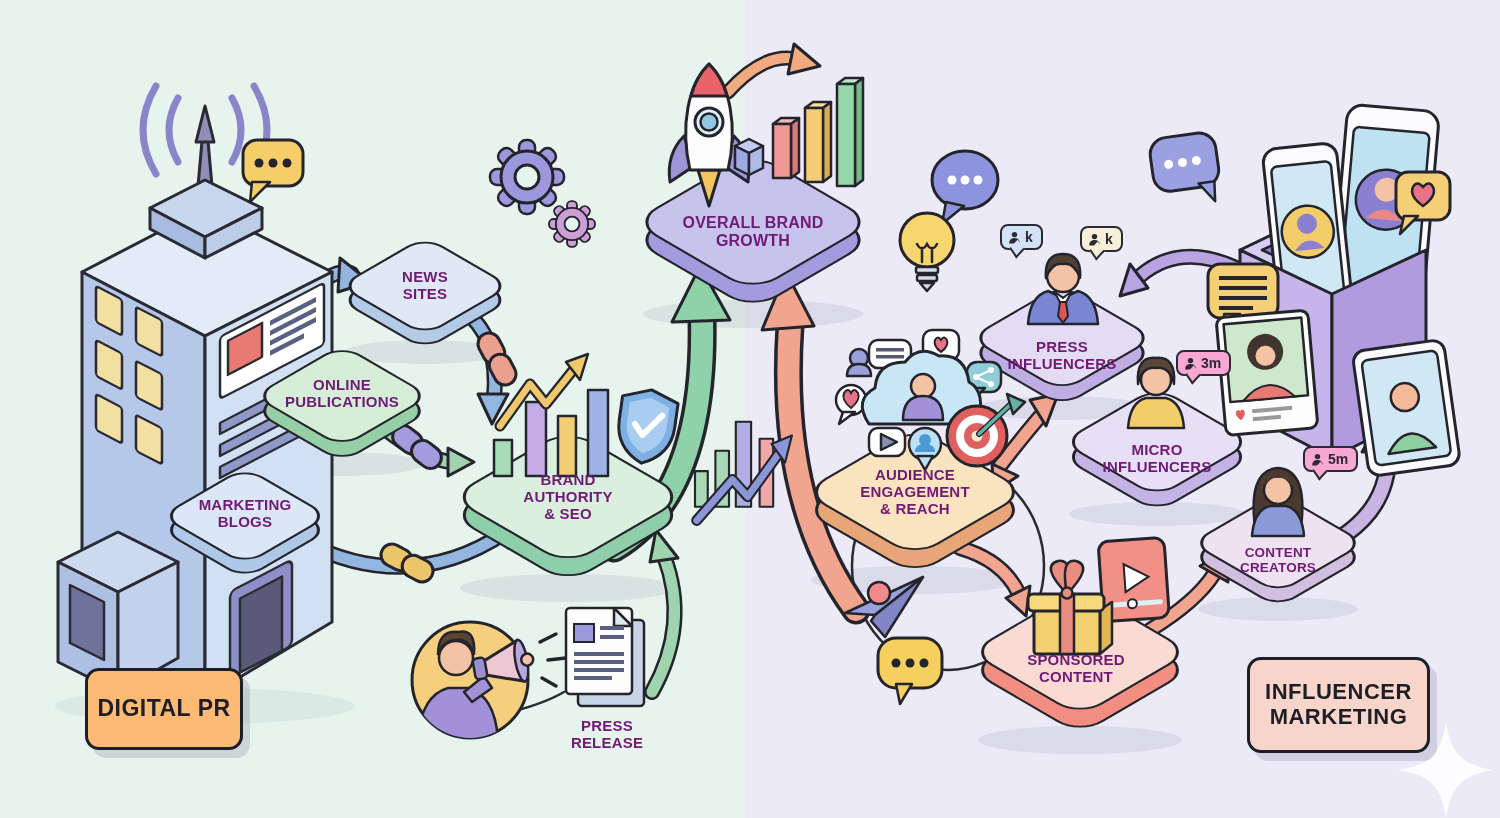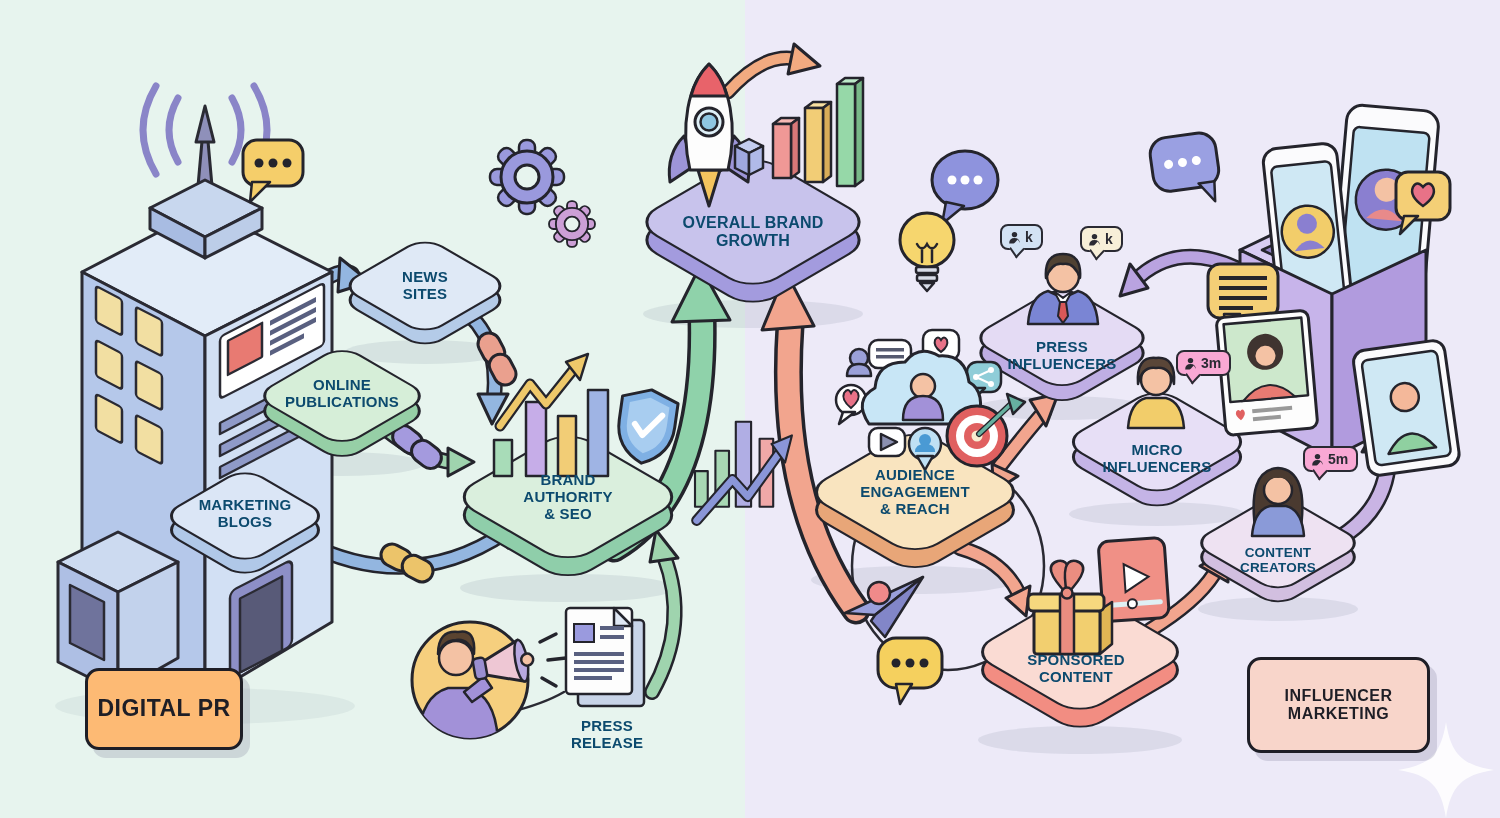--- a/index.html
+++ b/index.html
@@ -5,21 +5,21 @@
   html,body{margin:0;padding:0;background:#dfe6ec;}
   .canvas{position:relative;width:1500px;height:818px;overflow:hidden;margin:0 auto;
           font-family:"Liberation Sans",sans-serif;}
   .bg{position:absolute;inset:0;background:linear-gradient(90deg,#e7f4ee 0 49.7%,#edeaf8 49.7%);}
   svg.art{position:absolute;left:0;top:0;z-index:2;}
   .ao{fill:none;stroke:#24242c;stroke-linecap:round;}
   .af{fill:none;stroke-linecap:round;}
   .s3{stroke:#24242c;stroke-width:3;stroke-linejoin:round;}
   .s25{stroke:#24242c;stroke-width:2.5;stroke-linejoin:round;}
   .plabel{position:absolute;transform:translate(-50%,-50%);z-index:3;
-          font:700 15px/1.14 "Liberation Sans",sans-serif;color:#0c4a6e;
+          font:700 15px/1.14 "Liberation Sans",sans-serif;color:#701a75;
           text-align:center;white-space:pre-line;letter-spacing:.2px;}
   .plabel.sm{font-size:13.5px}
   .plabel.lg{font-size:16px}
   .secbox{position:absolute;z-index:3;display:flex;align-items:center;justify-content:center;
           text-align:center;white-space:pre-line;border:3px solid #1e1e26;border-radius:14px;
           font:700 23px/1.12 "Liberation Sans",sans-serif;color:#1e1e26;letter-spacing:.5px;
           box-shadow:7px 8px 0 rgba(110,110,140,.22);}
   .fbadge{position:absolute;z-index:4;display:flex;align-items:center;gap:4px;
           border:2.5px solid #2a2a33;border-radius:8px;padding:3px 8px 3px 6px;
           font:700 14px "Liberation Sans",sans-serif;color:#2a2a33;background:#f9a8d4;}
@@ -585,21 +585,21 @@
 INFLUENCERS</div>
   <div class="plabel sm" style="left:1278px;top:560px">CONTENT
 CREATORS</div>
   <div class="plabel" style="left:915px;top:492px">AUDIENCE
 ENGAGEMENT
 &amp; REACH</div>
   <div class="plabel" style="left:1076px;top:668px">SPONSORED
 CONTENT</div>
 
   <div class="secbox" style="left:85px;top:668px;width:152px;height:76px;background:#fdba74">DIGITAL PR</div>
-  <div class="secbox" style="left:1247px;top:657px;width:177px;height:90px;background:#f8d5ca;font-size:16px">INFLUENCER
+  <div class="secbox" style="left:1247px;top:657px;width:177px;height:90px;background:#f8d5ca;font-size:22px">INFLUENCER
 MARKETING</div>
 
   <div class="fbadge" style="left:1000px;top:224px;background:#d3e2f4">
     <svg width="13" height="13" viewBox="0 0 13 13">
         <circle cx="6.5" cy="3.6" r="2.7" fill="#2a2a33"></circle>
         <path d="M1.2,12.5 Q1.2,7 6.5,7 Q11.8,7 11.8,12.5 Z" fill="#2a2a33"></path>
       </svg>
     <span>k</span>
   </div>
   <div class="fbadge" style="left:1080px;top:226px;background:#f7efd8">

